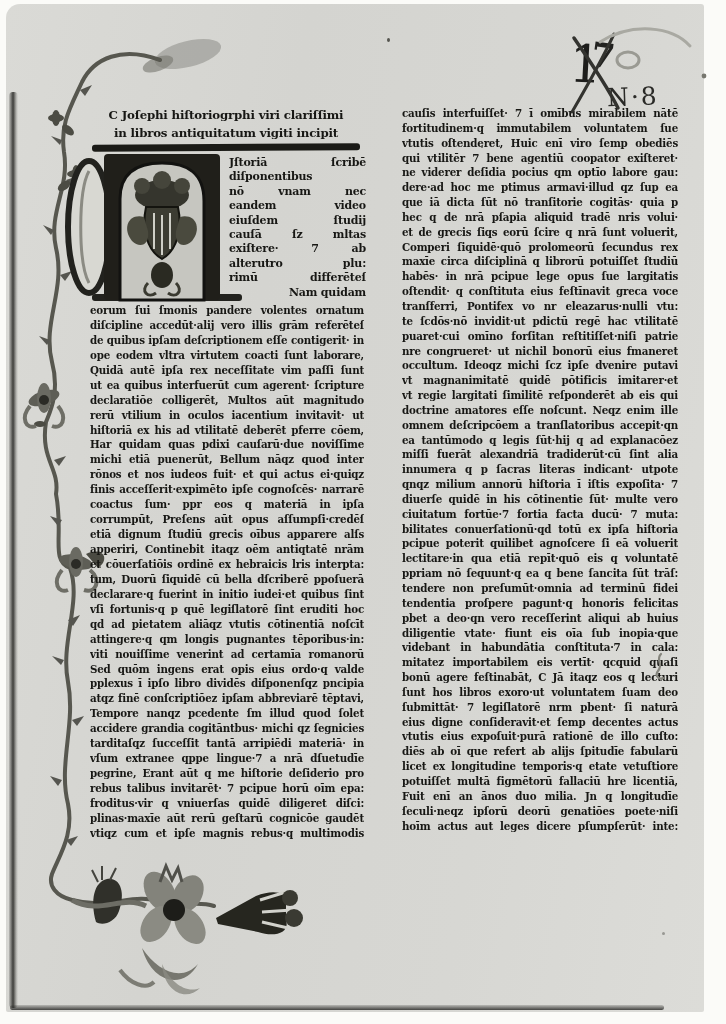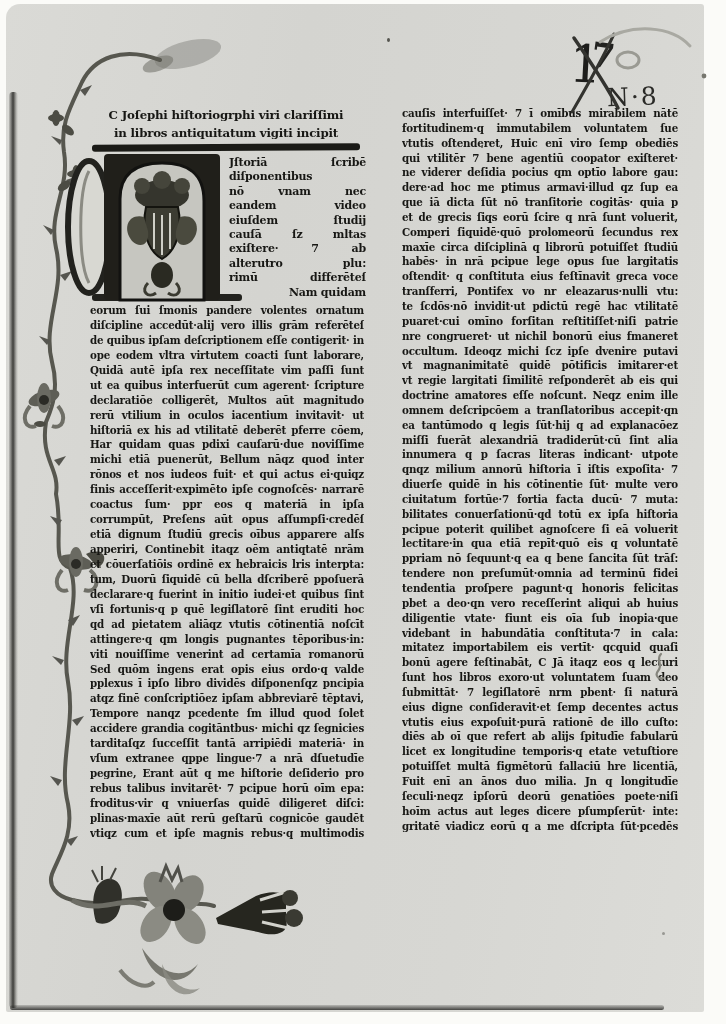--- a/index.html
+++ b/index.html
@@ -242,20 +242,21 @@
     </div>
 
   <div class="col-right gothic">
       <div class="line">cauſis interfuiſſet· 7 ī omībus mirabilem nātē</div>
       <div class="line">fortitudinem·q immutabilem voluntatem ſue</div>
       <div class="line">vtutis oſtenderet, Huic enī viro ſemp obediēs</div>
       <div class="line">qui vtilitēr 7 bene agentiū coopator exiſteret·</div>
       <div class="line">ne viderer deſidia pocius qm optīo labore gau:</div>
       <div class="line">dere·ad hoc me ptimus armavi·illud qz ſup ea</div>
       <div class="line">que iā dicta ſūt nō tranſitorie cogitās· quia p</div>
+      <div class="line">hec q de nrā pſapia aliquid tradē nris volui·</div>
       <div class="line">et de grecis ſiqs eorū ſcire q nrā ſunt voluerit,</div>
       <div class="line">Comperi ſiquidē·quō prolomeorū ſecundus rex</div>
       <div class="line">maxīe circa diſciplinā q librorū potuiſſet ſtudiū</div>
       <div class="line">habēs· in nrā pcipue lege opus ſue largitatis</div>
       <div class="line">oſtendit· q conſtituta eius feſtīnavit greca voce</div>
       <div class="line">tranſferri, Pontifex vo nr eleazarus·nulli vtu:</div>
       <div class="line">te ſcdōs·nō invidit·ut pdictū regē hac vtilitatē</div>
       <div class="line">puaret·cui omīno forſitan reſtitiſſet·niſi patrie</div>
       <div class="line">nre congrueret· ut nichil bonorū eius fmaneret</div>
       <div class="line">occultum. Ideoqz michi ſcz ipſe dvenire putavi</div>
@@ -283,21 +284,20 @@
       <div class="line">ſunt hos libros exoro·ut voluntatem ſuam deo</div>
       <div class="line">ſubmittāt· 7 legiſlatorē nrm pbent· ſi naturā</div>
       <div class="line">eius digne conſideravit·et ſemp decentes actus</div>
       <div class="line">vtutis eius expoſuit·purā rationē de illo cuſto:</div>
       <div class="line">diēs ab oī que refert ab alijs ſpitudīe fabularū</div>
       <div class="line">licet ex longitudine temporis·q etate vetuſtiore</div>
       <div class="line">potuiſſet multā figmētorū fallaciū hre licentiā,</div>
       <div class="line">Fuit enī an ānos duo milia. Jn q longitudīe</div>
       <div class="line">ſeculi·neqz ipſorū deorū genatiōes poete·niſi forte</div>
       <div class="line">hoīm actus aut leges dicere pſumpſerūt· inte:</div>
-      <div class="line">gritatē viadicz eorū q a me dſcripta ſūt·pcedēs</div>
     </div>
 
   <div class="hw-digit-one">1</div>
   <div class="hw-digit-seven">7</div>
   <div class="hw-shelfmark">N·8</div>
 
   <svg class="svg-abs" style="left:550px;top:16px" width="160" height="100" viewBox="0 0 160 100">
     <path d="M18,18 C36,44 52,68 62,88" stroke="#33332f" stroke-width="3.5" fill="none" stroke-linecap="round"></path>
     <path d="M58,14 C46,40 30,68 16,92" stroke="#33332f" stroke-width="3" fill="none" stroke-linecap="round"></path>
     <ellipse cx="72" cy="40" rx="11" ry="8" fill="none" stroke="#9a9a93" stroke-width="3"></ellipse>

